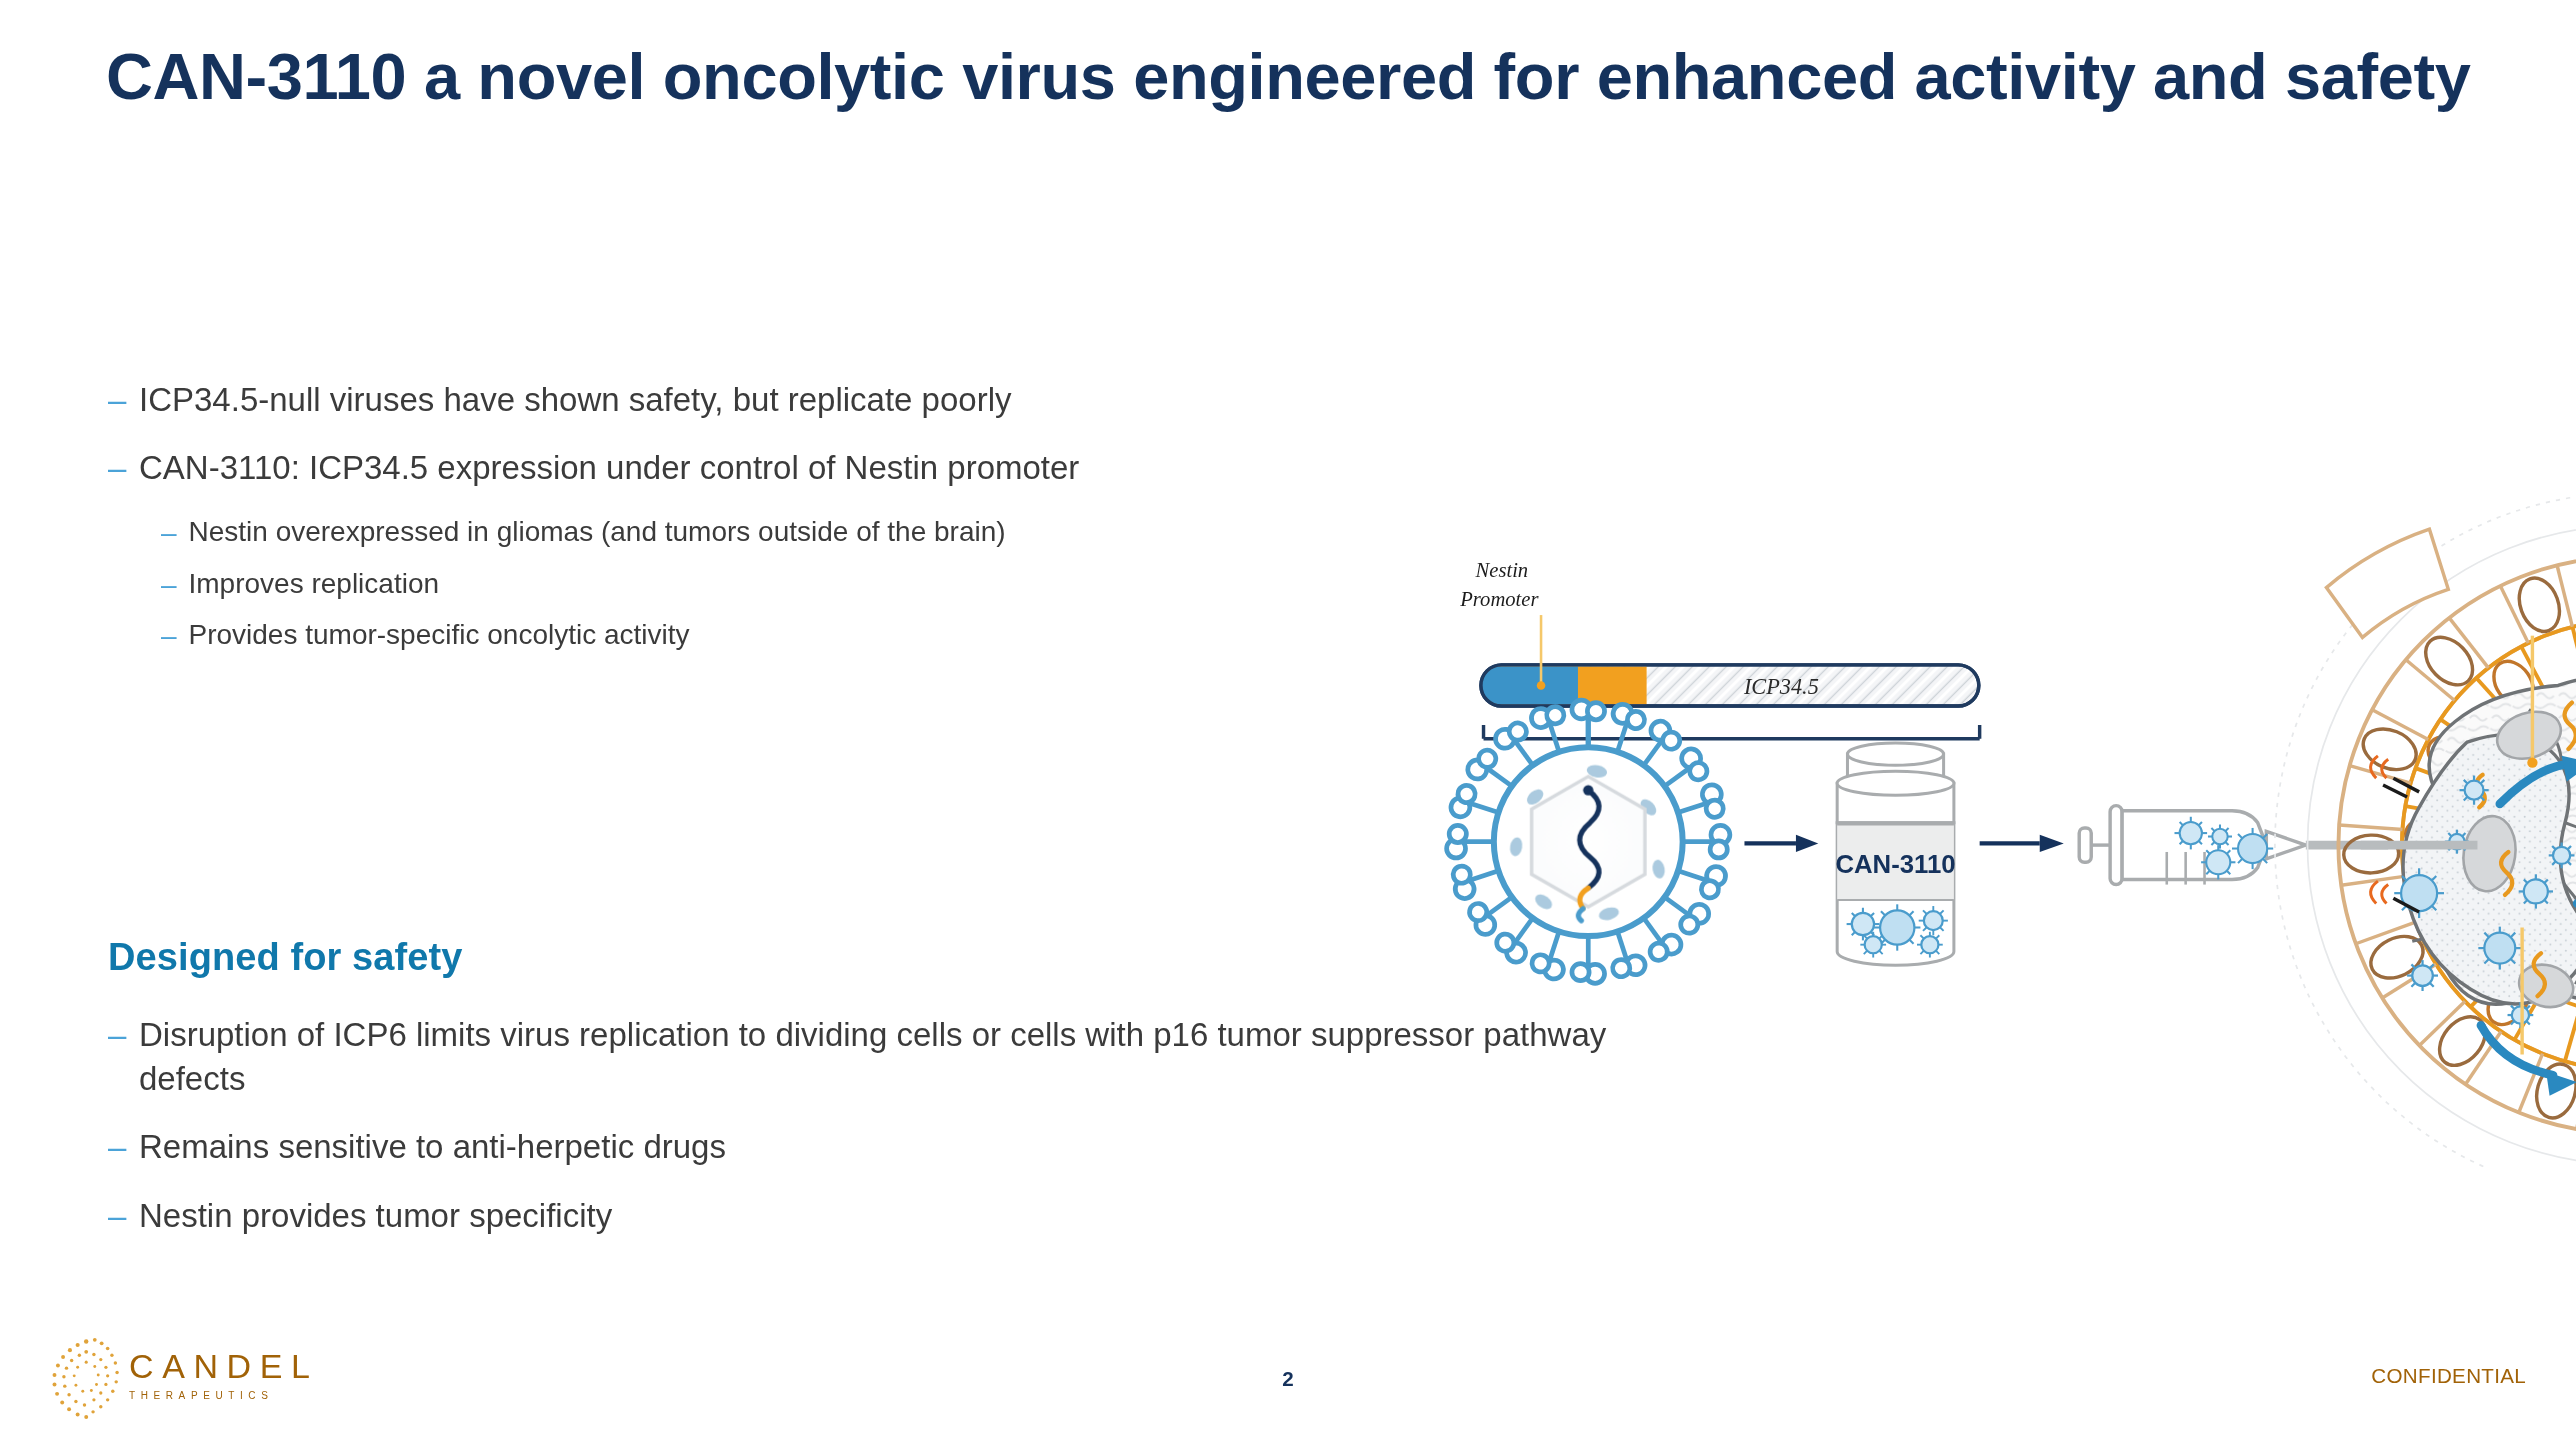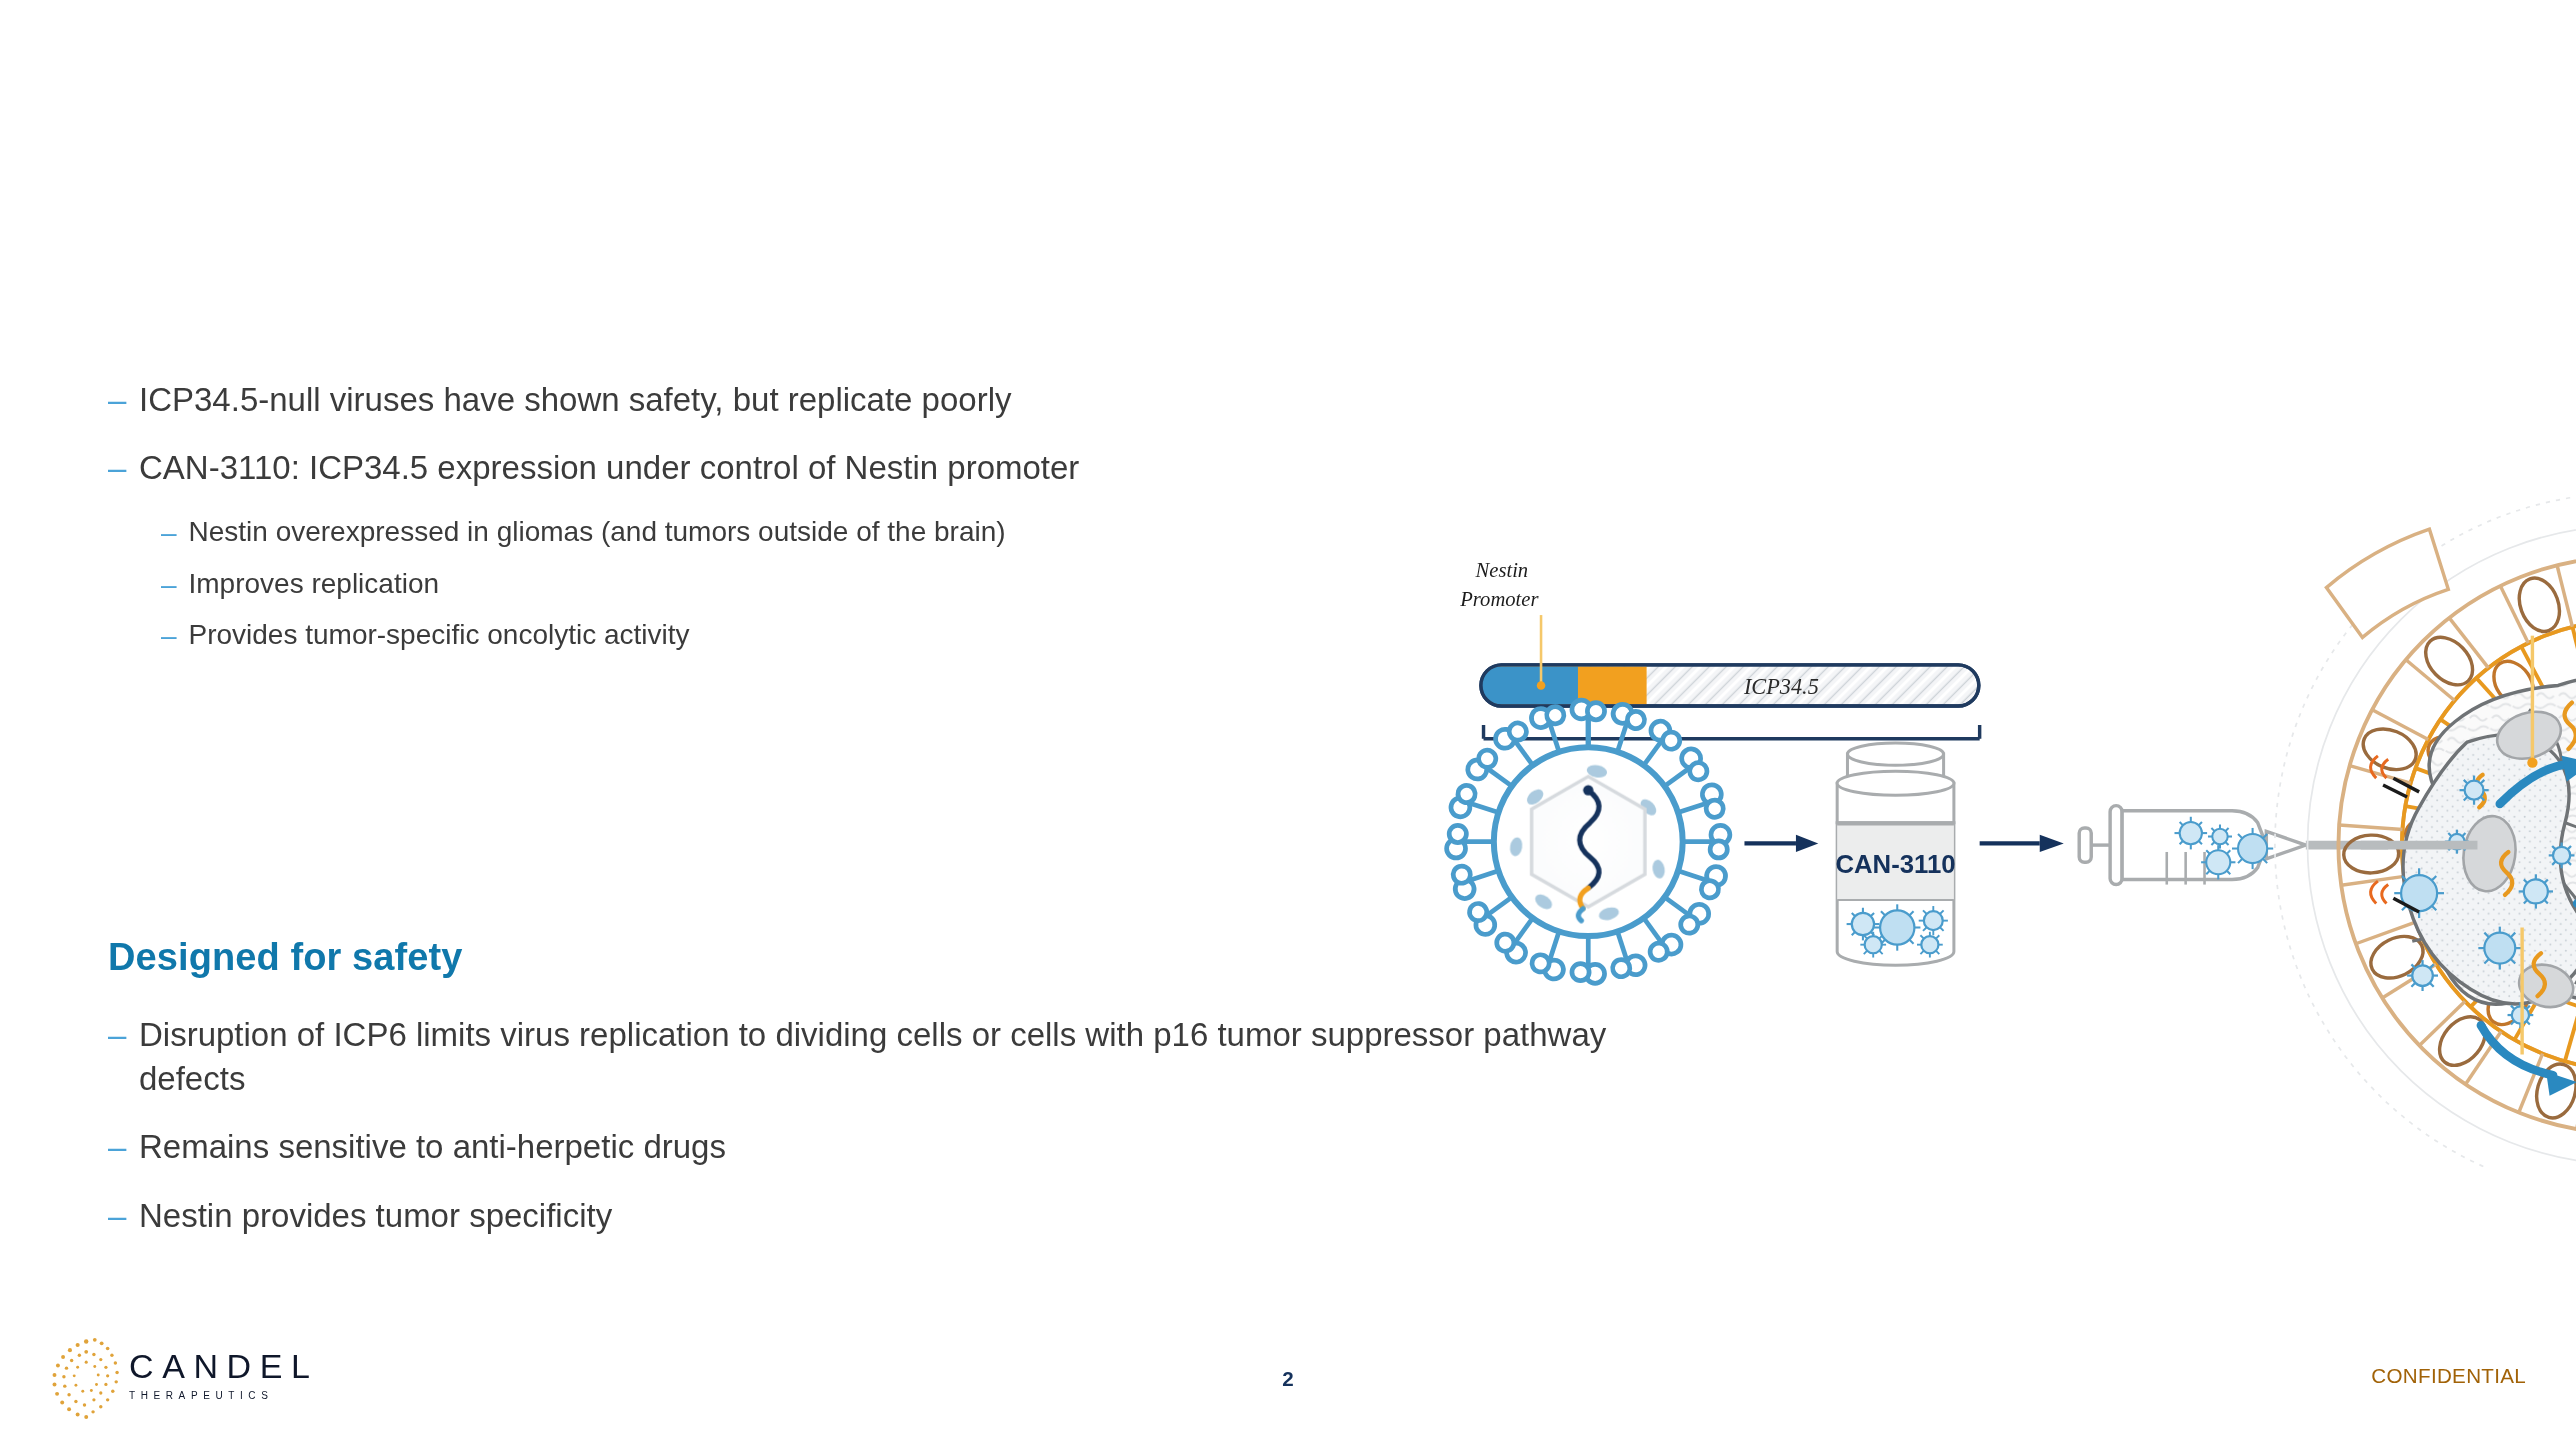--- a/index.html
+++ b/index.html
@@ -85,21 +85,21 @@
     position: absolute;
     left: 45px;
     top: 1333px;
     width: 283px;
     height: 96px;
   }
   .logo-text {
     position: absolute;
     left: 84px;
     top: 15.5px;
-    color: #0f172a;
+    color: #a16207;
   }
   .logo-candel {
     font-size: 34px;
     letter-spacing: 8.6px;
     font-weight: normal;
     line-height: 1;
   }
   .logo-thera {
     font-size: 10px;
     letter-spacing: 5.6px;
@@ -133,20 +133,21 @@
     width: 1236px;
     height: 687px;
   }
   .figure svg { display: block; }
 </style>
 </head>
 <body>
 
 <div class="slide">
 
+  <div class="title">CAN-3110 a novel oncolytic virus engineered for enhanced activity and safety</div>
 
 
   <div class="bullets" id="bullets-1">
 
     <div class="bullet">
       <span class="dash">–</span>
       <span class="btext">ICP34.5-null viruses have shown safety, but replicate poorly</span>
     </div>
 
     <div class="bullet">

